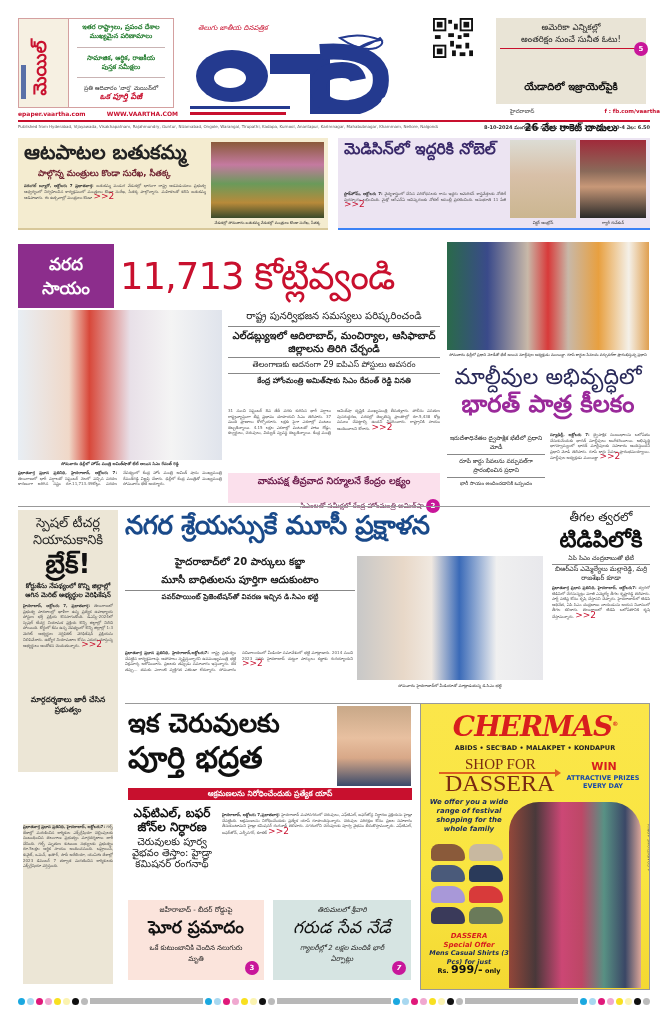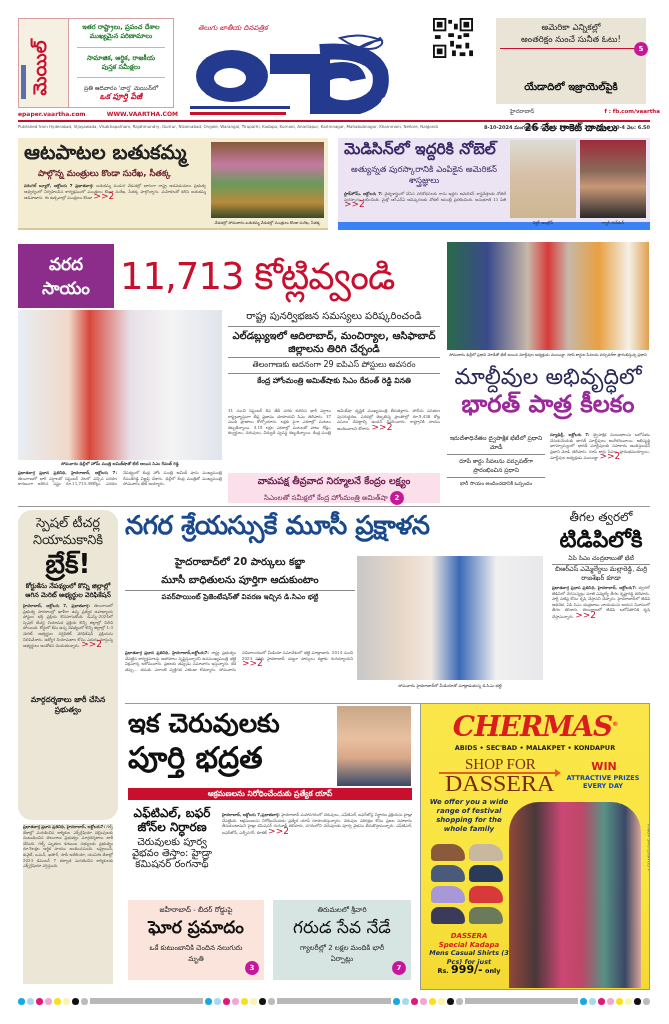--- a/index.html
+++ b/index.html
@@ -45,21 +45,21 @@
   .dateline { font-size: 5px; font-weight: bold; color: #333; }
 
   
   .bathukamma { left: 18px; top: 138px; width: 310px; height: 92px; background: #f4ecd0; border-bottom: 2px solid #d8c89a; }
   .bathukamma .h1 { position: absolute; left: 6px; top: 2px; font-size: 20px; font-weight: bold; color: #222; }
   .bathukamma .h2 { position: absolute; left: 20px; top: 30px; font-size: 8.5px; font-weight: bold; color: #6a1a2a; }
   .bathukamma .body { position: absolute; left: 6px; top: 45px; width: 182px; height: 44px; }
   .bathukamma .photo { position: absolute; left: 193px; top: 4px; width: 113px; height: 76px; background: linear-gradient(180deg,#8a5a3a 0%, #c47aa0 30%, #6a9a5a 55%, #b88a3a 80%, #3a4a2a 100%); }
   .bathukamma .cap { position: absolute; left: 193px; top: 82px; width: 113px; font-size: 3.8px; color: #333; text-align: center; }
 
-  .nobel { left: 338px; top: 138px; width: 312px; height: 92px; background: #ece4f2; border-bottom: 8px solid #3b82f6; }
+  .nobel { left: 338px; top: 138px; width: 312px; height: 92px; background: #ece4f2; border-bottom: 2px solid #3b82f6; }
   .nobel .h1 { position: absolute; left: 6px; top: 2px; font-size: 15.5px; font-weight: bold; color: #3a2a6a; }
   .nobel .h2 { position: absolute; left: 6px; top: 26px; width: 160px; font-size: 8.5px; color: #3a2a6a; text-align: center; line-height: 11px; }
   .nobel .body { position: absolute; left: 6px; top: 53px; width: 162px; height: 34px; }
   .nobel .p1 { position: absolute; left: 172px; top: 2px; width: 66px; height: 78px; background: linear-gradient(180deg,#dcdcd4 0%,#d8c0a8 45%,#cbb690 100%); }
   .nobel .p2 { position: absolute; left: 242px; top: 2px; width: 66px; height: 78px; background: linear-gradient(180deg,#a02a3a 0%,#8a6a5a 40%,#c89878 60%,#2a2a2a 100%); }
   .nobel .c1 { position: absolute; left: 172px; top: 82px; width: 66px; font-size: 4px; text-align: center; color: #333; }
   .nobel .c2 { position: absolute; left: 242px; top: 82px; width: 66px; font-size: 4px; text-align: center; color: #333; }
 
   
   .flood-tag { left: 18px; top: 244px; width: 96px; height: 64px; background: #8c2d8c; color: #fff; display: flex; flex-direction: column; align-items: center; justify-content: center; font-size: 17px; font-weight: bold; line-height: 24px; }
@@ -69,34 +69,34 @@
   .lead-left-body { left: 18px; top: 470px; width: 204px; height: 30px; columns: 2; column-gap: 6px; }
   .subheads { left: 228px; top: 308px; width: 212px; }
   .sh { text-align: center; border-bottom: 1px solid #888; padding: 2px 0; color: #222; }
   .sh.s1 { font-size: 10px; }
   .sh.s2 { font-size: 10px; line-height: 13px; font-weight: bold; }
   .sh.s3 { font-size: 8px; }
   .sh.s4 { font-size: 7.5px; font-weight: bold; border-bottom: none; }
   .lead-body { left: 228px; top: 408px; width: 212px; height: 64px; columns: 2; column-gap: 6px; }
   .left-extremism { left: 228px; top: 473px; width: 212px; height: 30px; background: #fbe0ec; text-align: center; padding-top: 2px; }
   .left-extremism .a { font-size: 9.5px; font-weight: bold; color: #6a1a4a; }
-  .left-extremism .b { font-size: 7px; color: #6a1a4a; margin-top: 2px; }
+  .left-extremism .b { font-size: 7px; color: #6a1a4a; margin-top: 10px; text-align: right; }
 
   .maldives-photo { left: 447px; top: 242px; width: 202px; height: 108px; background: linear-gradient(90deg,#2a6a4a 0%,#3a4a8a 20%,#c8b8a8 40%,#d83a3a 50%,#c8b8a8 60%,#e8a040 75%,#f4f0e8 90%,#e0a050 100%); }
   .maldives-cap { left: 447px; top: 352px; width: 202px; font-size: 3.8px; color: #333; text-align: center; line-height: 5px; }
   .maldives-h1 { left: 447px; top: 364px; width: 202px; text-align: center; font-size: 22px; color: #2a2a5a; }
   .maldives-h2 { left: 447px; top: 390px; width: 202px; text-align: center; font-size: 24px; font-weight: bold; color: #9a2a9a; }
   .maldives-subs { left: 447px; top: 432px; width: 98px; text-align: center; }
   .maldives-subs div { font-size: 6px; border-bottom: 1px solid #888; padding: 2px 0; color: #222; }
   .maldives-subs div:last-child { border-bottom: none; font-size: 5px; }
   .maldives-body { left: 550px; top: 432px; width: 100px; height: 70px; }
 
   
   .rule-top-musi { left: 18px; top: 506px; width: 632px; border-top: 1px solid #999; }
-  .special-teachers { left: 18px; top: 510px; width: 100px; height: 310px; background: #ece6d6; padding: 4px 5px; border-radius: 14px; }
+  .special-teachers { left: 18px; top: 510px; width: 100px; height: 262px; background: #ece6d6; padding: 4px 5px; }
   .st-h1 { font-size: 13px; text-align: center; color: #222; line-height: 17px; }
   .st-h2 { font-size: 26px; font-weight: bold; text-align: center; color: #111; line-height: 32px; }
   .st-h3 { font-size: 6.5px; text-align: center; font-weight: bold; color: #222; line-height: 9px; margin: 2px 0 3px; }
   .gulf-h1 { font-size: 13px; text-align: center; color: #222; line-height: 19px; }
   .gulf-h2 { font-size: 7.5px; font-weight: bold; text-align: center; color: #222; line-height: 10px; margin: 2px 0; }
 
   .musi-head { left: 125px; top: 510px; width: 420px; font-size: 26px; font-weight: bold; color: #1a4a8a; white-space: nowrap; letter-spacing: -0.5px; }
   .musi-subs { left: 125px; top: 554px; width: 230px; }
   .ms { text-align: center; border-bottom: 1px solid #888; padding: 2px 0; color: #222; }
   .ms.m1 { font-size: 11px; font-weight: bold; }
@@ -122,21 +122,21 @@
   .lakes-side { left: 128px; top: 806px; width: 88px; text-align: center; }
   .lakes-side .a { font-size: 12px; font-weight: bold; color: #111; line-height: 14px; }
   .lakes-side .b { font-size: 10px; color: #222; line-height: 11px; margin-top: 2px; }
   .lakes-body { left: 222px; top: 812px; width: 190px; height: 80px; }
 
   .accident { left: 128px; top: 900px; width: 136px; height: 80px; background: #fbe4dc; text-align: center; padding-top: 6px; position: absolute; }
   .accident .a { font-size: 7px; color: #222; }
   .accident .b { font-size: 17px; font-weight: bold; color: #111; margin: 2px 0; }
   .accident .c { font-size: 7px; color: #222; line-height: 11px; }
   .accident .badge { position: absolute; right: 5px; bottom: 5px; }
-  .garuda { left: 273px; top: 900px; width: 138px; height: 80px; background: #d6e4e2; text-align: center; padding-top: 6px; position: absolute; }
+  .garuda { left: 273px; top: 900px; width: 138px; height: 80px; background: #d6e4e2; text-align: center; padding-top: 6px; position: absolute; font-style: italic; }
   .garuda .a { font-size: 7px; color: #222; }
   .garuda .b { font-size: 17px; color: #111; margin: 2px 0; }
   .garuda .c { font-size: 7px; color: #222; line-height: 11px; }
   .garuda .badge { position: absolute; right: 5px; bottom: 5px; }
 
   
   .ad { left: 420px; top: 703px; width: 230px; height: 287px; background: linear-gradient(180deg,#fbe64a 0%,#f9e540 60%,#f4d832 100%); border: 1px solid #999; overflow: hidden; }
   .ad .brand { position: absolute; left: 0; top: 6px; width: 100%; text-align: center; font-family: "DejaVu Serif", serif; font-size: 28px; font-weight: bold; font-style: italic; color: #d81e1e; letter-spacing: -1px; }
   .ad .brand sup { font-size: 6px; }
   .ad .locs { position: absolute; left: 0; top: 40px; width: 100%; text-align: center; font-size: 6.5px; font-weight: bold; color: #222; }
@@ -258,21 +258,20 @@
     <span class="lead">వరంగల్ బ్యూరో, అక్టోబరు 7 ప్రభాతవార్త:</span>
     <span>బతుకమ్మ పండుగ వేడుకల్లో భాగంగా రాష్ట్ర ఆడపడుచులు ప్రభుత్వ ఆధ్వర్యంలో నిర్వహించిన కార్యక్రమంలో మంత్రులు కొండా సురేఖ, సీతక్క పాల్గొన్నారు. మహిళలతో కలిసి బతుకమ్మ ఆడిపాడారు. ఈ ఉత్సవాల్లో మంత్రులు కొండా</span>
     <span class="more">&gt;&gt;2</span>
   </div>
   <div class="photo"></div>
   <div class="cap">వేడుకల్లో సోమవారం బతుకమ్మ వేడుకల్లో మంత్రులు కొండా సురేఖ, సీతక్క</div>
 </div>
 
 <div class="abs nobel">
   <div class="h1">మెడిసిన్‌లో ఇద్దరికి నోబెల్</div>
-  <div class="h2">అత్యున్నత పురస్కారానికి ఎంపికైన అమెరికన్ శాస్త్రజ్ఞులు</div>
   <div class="body tiny-text">
     <span class="lead">స్టాక్‌హోమ్, అక్టోబరు 7:</span>
     <span>వైద్యశాస్త్రంలో చేసిన పరిశోధనలకు గాను ఇద్దరు అమెరికన్ శాస్త్రవేత్తలకు నోబెల్ పురస్కారం లభించింది. మైక్రో ఆర్ఎన్ఏ ఆవిష్కరణకు నోబెల్ అసెంబ్లీ ప్రకటించింది. అనుభూతి 11 పేజీ</span>
     <span class="more">&gt;&gt;2</span>
   </div>
   <div class="p1"></div>
   <div class="p2"></div>
   <div class="c1">విక్టర్ ఆంబ్రోస్</div>
   <div class="c2">గ్యారీ రువ్‌కున్</div>
 </div>
@@ -413,21 +412,21 @@
     <div class="shoe" style="background:#c8b8a0"></div>
     <div class="shoe" style="background:#4a5a7a"></div>
     <div class="shoe" style="background:#2a3a5a"></div>
     <div class="shoe" style="background:#a898d8"></div>
     <div class="shoe" style="background:#d83a3a"></div>
     <div class="shoe" style="background:#3a3a5a"></div>
     <div class="shoe" style="background:#6a7a5a"></div>
   </div>
   <div class="special">
     <div class="s1">DASSERA</div>
-    <div class="s1">Special Kadapa</div>
+    <div class="s1">Special Offer</div>
     <div class="s2">Mens Casual Shirts (3 Pcs) for just</div>
     <div class="s3">
       <span>Rs.</span>
       <span class="price">999/-</span>
       <span>only</span>
     </div>
   </div>
   <div class="cond">* CONDITIONS APPLY</div>
 </div>
 

